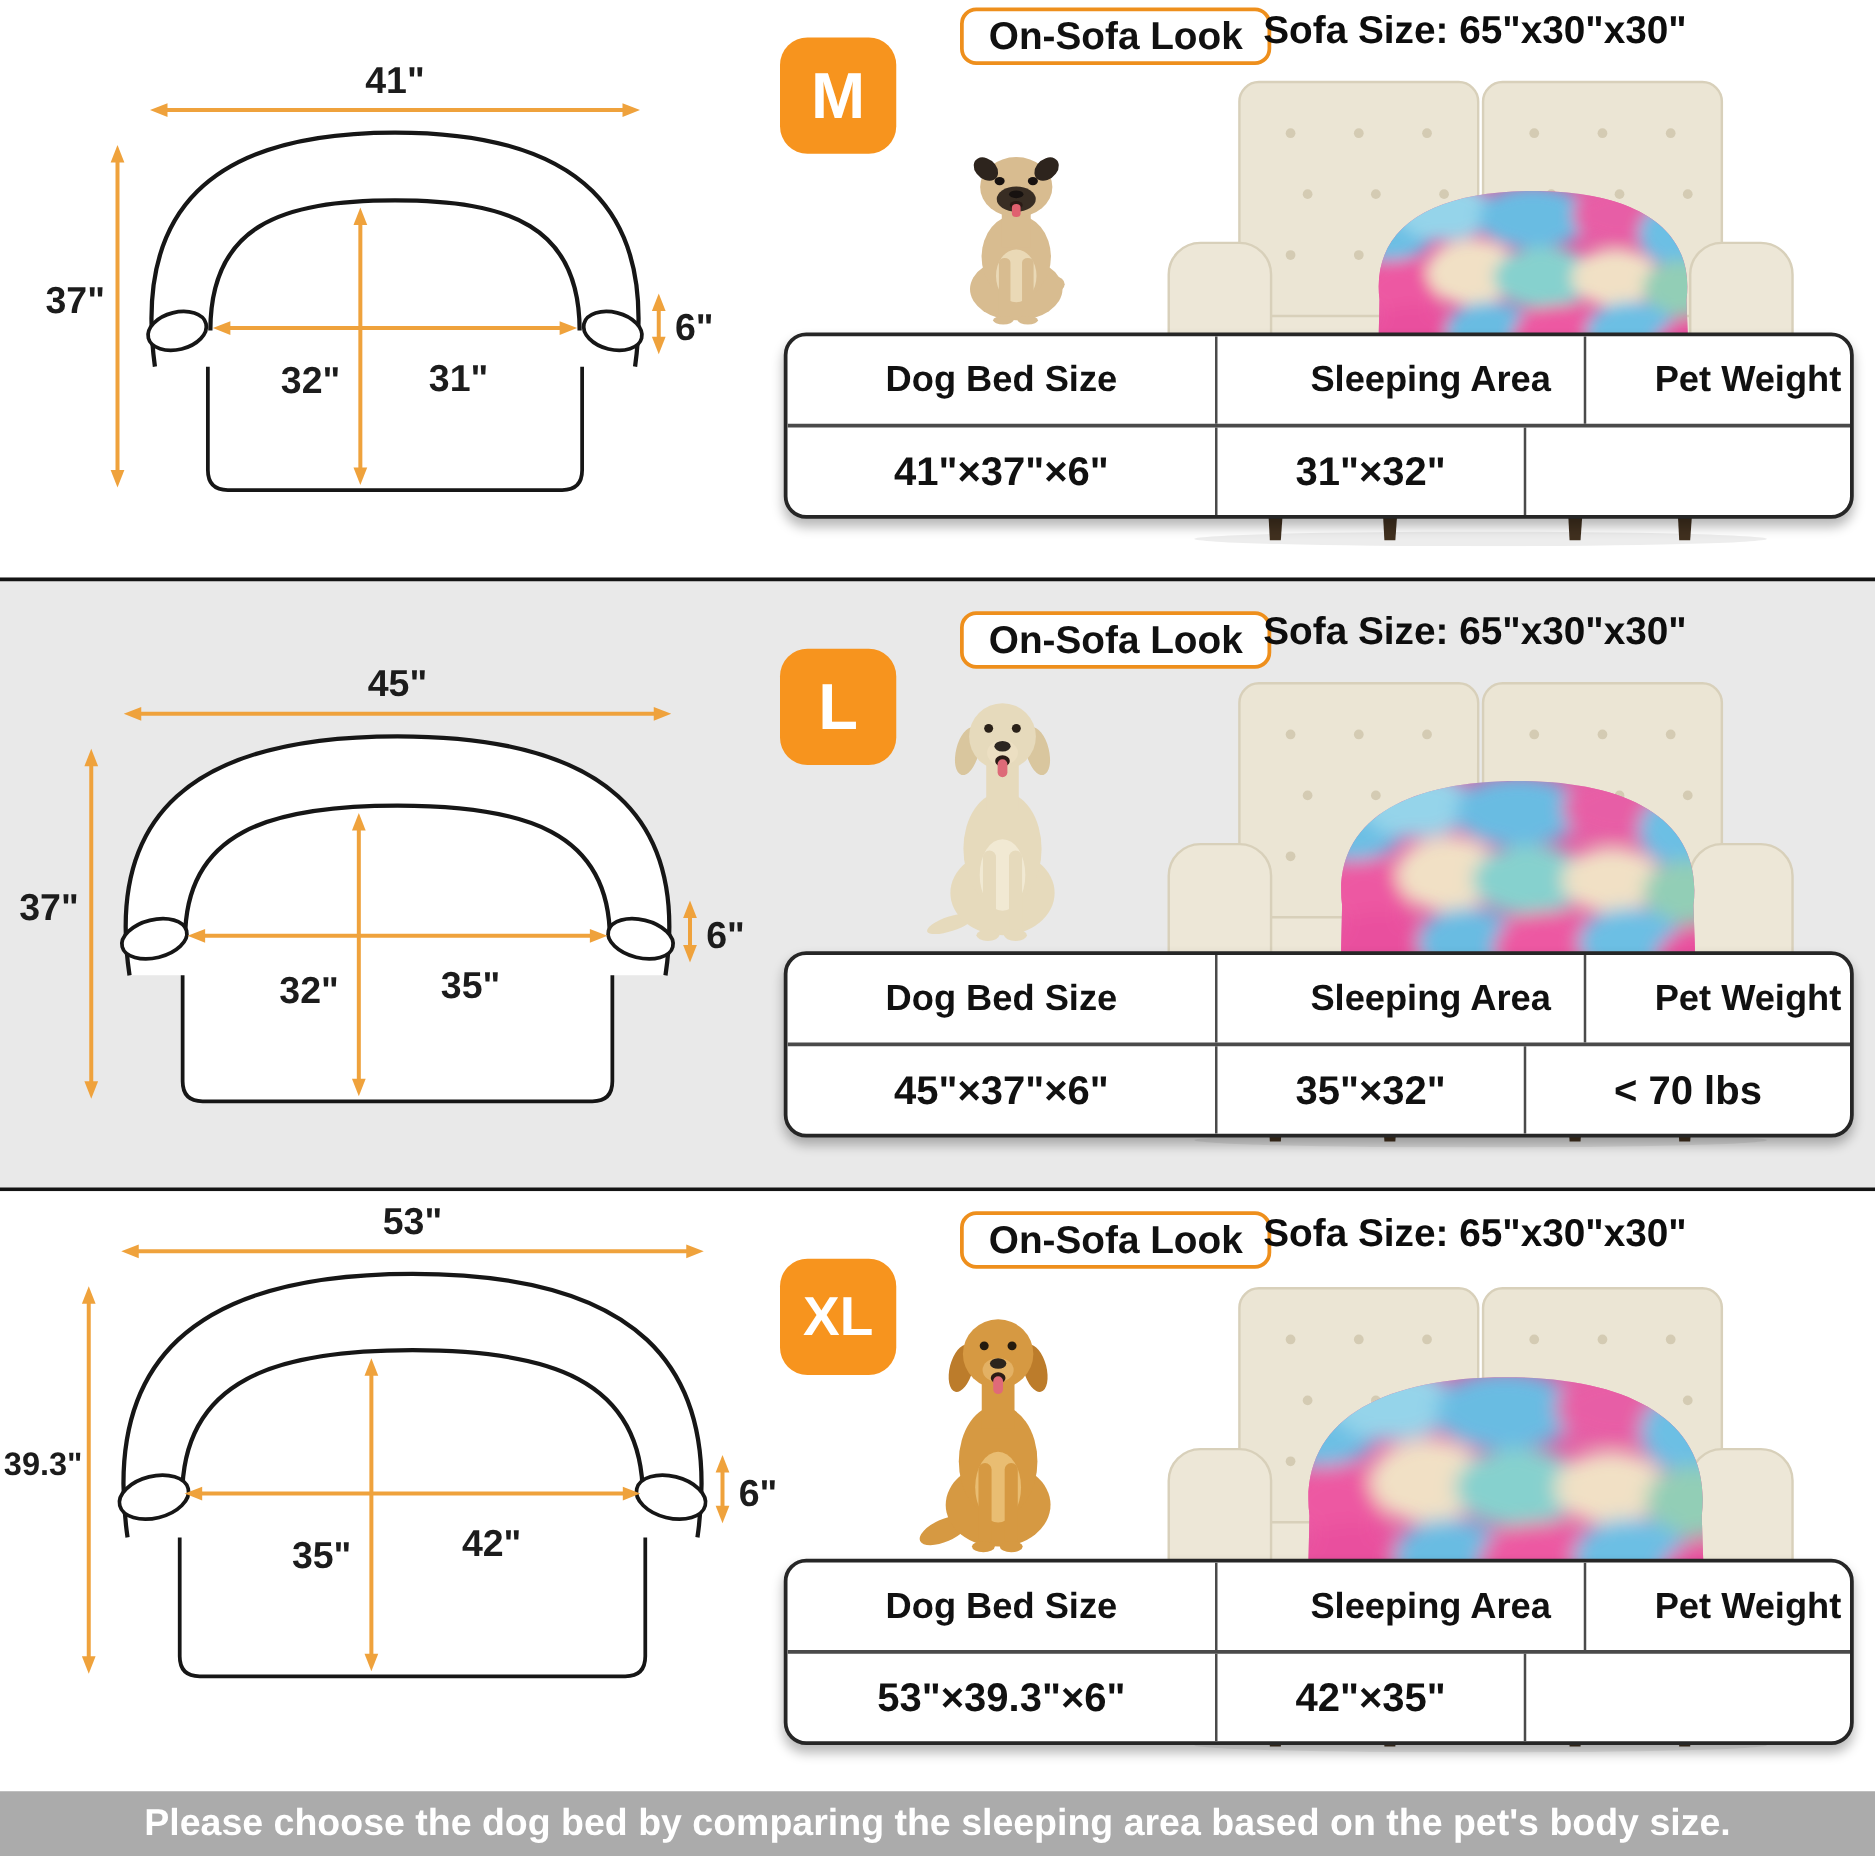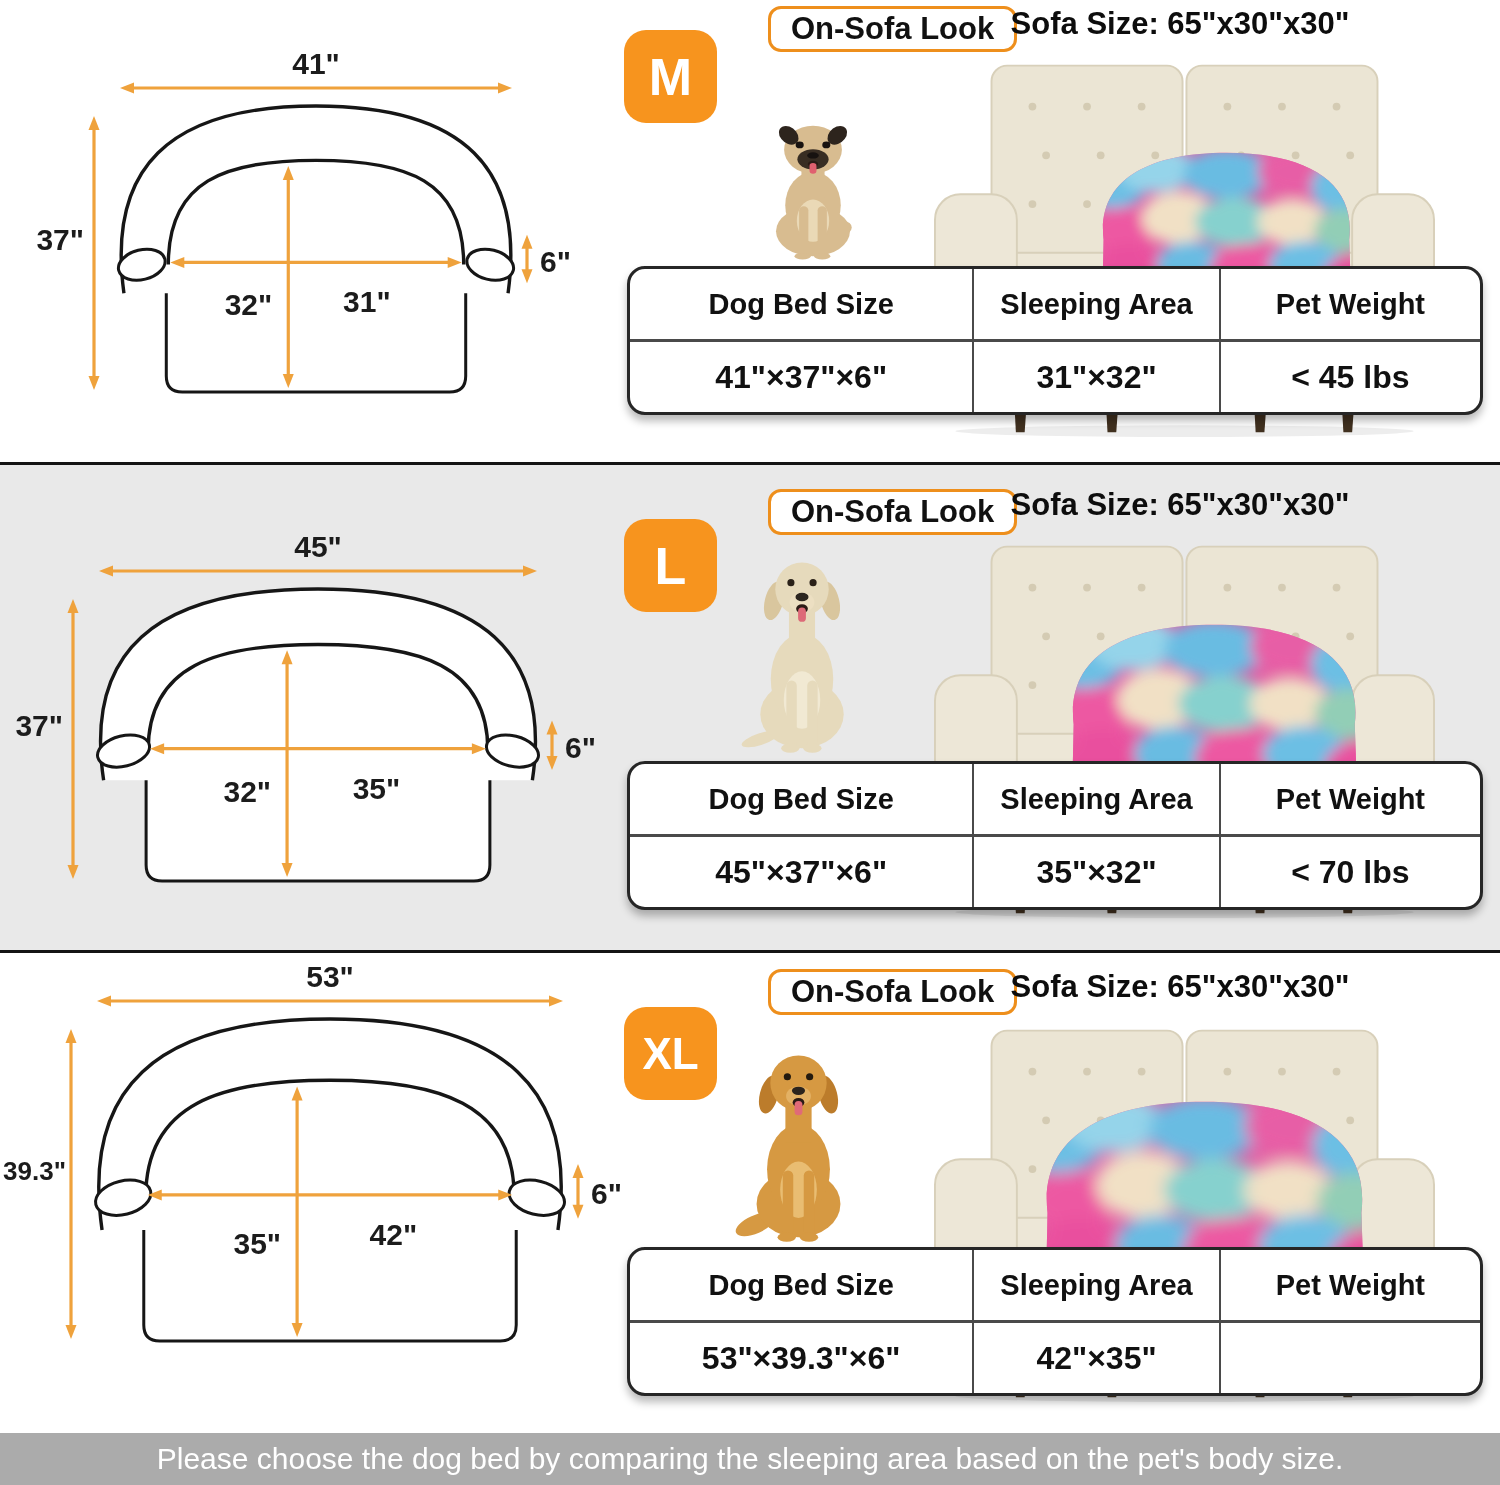--- a/index.html
+++ b/index.html
@@ -40,30 +40,30 @@
   #sec0 .sofa{left:922px;top:52px;}
   #sec1 .sofa{left:922px;top:68px;}
   #sec2 .sofa{left:922px;top:64px;}
 
   .size-table{position:absolute;left:627px;width:850px;background:#ffffff;border:3px solid #262626;border-radius:18px;
     box-shadow:0 6px 9px rgba(0,0,0,0.28);overflow:hidden;}
   #sec0 .size-table{top:266px;}
   #sec1 .size-table{top:296px;}
   #sec2 .size-table{top:294px;}
   .trow{display:flex;height:70px;align-items:stretch;}
-  .trow.head{border-bottom:3px solid #4a4a4a;}
+  .trow.head{border-bottom:3px solid #4a4a4a;gap:48px;}
   .tcell{display:flex;align-items:center;justify-content:center;color:#111111;font-weight:bold;}
   .col1{width:40.5%;border-right:2.5px solid #4a4a4a;box-sizing:border-box;}
   .col2{width:29%;border-right:2.5px solid #4a4a4a;box-sizing:border-box;}
   .col3{flex:1;}
   .head .tcell{font-size:29px;}
   .vals .tcell{font-size:32px;}
 
   .banner{position:absolute;left:0;top:1433px;width:1500px;height:52px;background:#ABABAB;color:#ffffff;
-    font-weight:normal;font-size:30px;display:flex;align-items:center;justify-content:center;}
+    font-weight:bold;font-size:30px;display:flex;align-items:center;justify-content:center;}
 </style>
 </head>
 <body>
 
 <div class="page">
 
   <section class="size-section" id="sec0">
     <svg class="diagram" viewBox="0 0 620 440">
         <g>
           <path d="M166.29268292682926,250.44 L166.29268292682926,366 Q166.29268292682926,382 182.29268292682926,382 L449.70731707317077,382 Q465.70731707317077,382 465.70731707317077,366 L465.70731707317077,250.44" fill="#ffffff" stroke="#161616" stroke-width="3"></path>
@@ -190,21 +190,20 @@
       </svg>
     <div class="size-table">
       <div class="trow head">
         <div class="tcell col1">Dog Bed Size</div>
         <div class="tcell col2">Sleeping Area</div>
         <div class="tcell col3">Pet Weight</div>
       </div>
       <div class="trow vals">
         <div class="tcell col1">41"×37"×6"</div>
         <div class="tcell col2">31"×32"</div>
-        <div class="tcell col3">&lt; 45 lbs</div>
       </div>
     </div>
   </section>
 
   <section class="size-section" id="sec1">
     <svg class="diagram" viewBox="0 0 620 440">
         <g>
           <path d="M146.11111111111111,271.68 L146.11111111111111,390 Q146.11111111111111,406 162.11111111111111,406 L473.8888888888889,406 Q489.8888888888889,406 489.8888888888889,390 L489.8888888888889,271.68" fill="#ffffff" stroke="#161616" stroke-width="3"></path>
           <path d="M103.63,305.26 C84.624,178.24 152.25,114 318,114 C483.75,114 551.376,178.24 532.37,305.26" fill="#ffffff" stroke="#161616" stroke-width="3.4"></path>
           <path d="M148.11111111111111,275.68 C148.11111111111111,189.92000000000002 216.34,169.48000000000002 318,169.48000000000002 C419.65999999999997,169.48000000000002 487.8888888888889,189.92000000000002 487.8888888888889,275.68" fill="#ffffff" stroke="#161616" stroke-width="3.4"></path>

